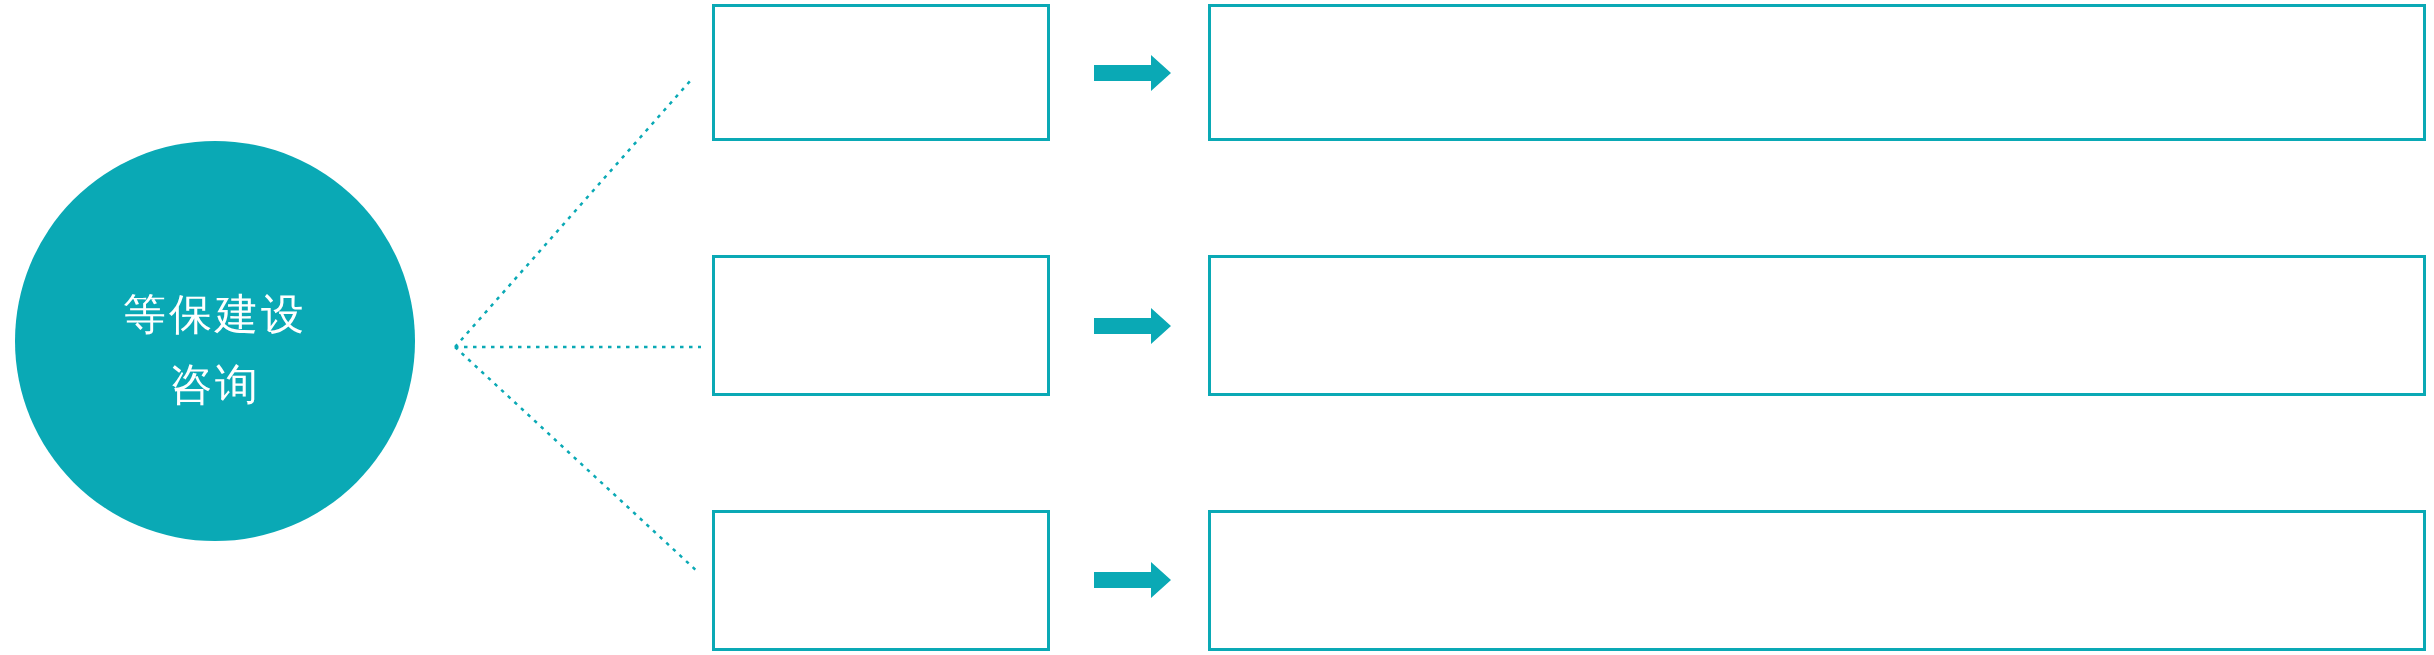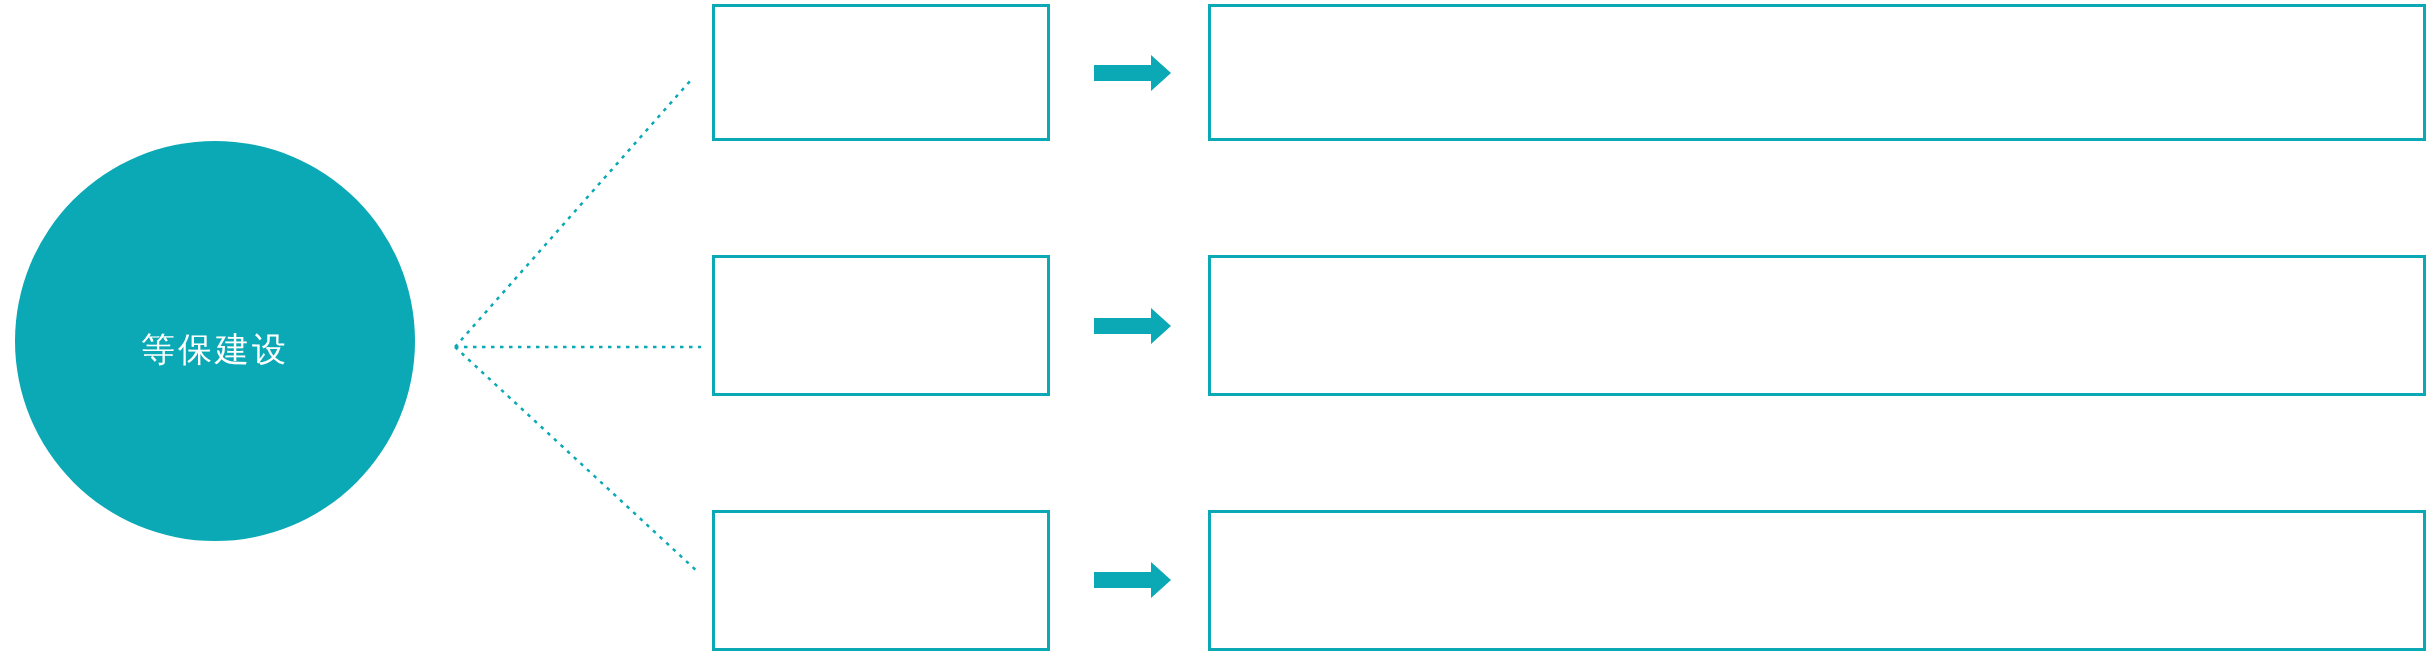--- a/index.html
+++ b/index.html
@@ -27,21 +27,21 @@
     width: 400px;
     height: 400px;
     border-radius: 50%;
     background: var(--accent);
     display: flex;
     align-items: center;
     justify-content: center;
   }
   .hub-label {
     color: var(--hub-text);
-    font-size: 34px;
+    font-size: 43px;
     font-weight: 300;
     line-height: 70px;
     letter-spacing: 3px;
     text-align: center;
     padding-top: 16px;
   }
   .hub-label span { display: block; }
 
   
   .connectors {
@@ -91,20 +91,21 @@
   }
 </style>
 </head>
 <body>
 
 <div class="canvas">
 
   <div class="hub">
     <div class="hub-label">
       <span>等保建设</span>
+      <span>咨询</span>
     </div>
   </div>
 
   <svg class="connectors" viewBox="0 0 2434 655" aria-hidden="true">
     <line x1="455" y1="347" x2="691" y2="80"></line>
     <line x1="455" y1="347" x2="701" y2="347"></line>
     <line x1="455" y1="347" x2="699" y2="573"></line>
   </svg>
 
   <div class="row row1">

